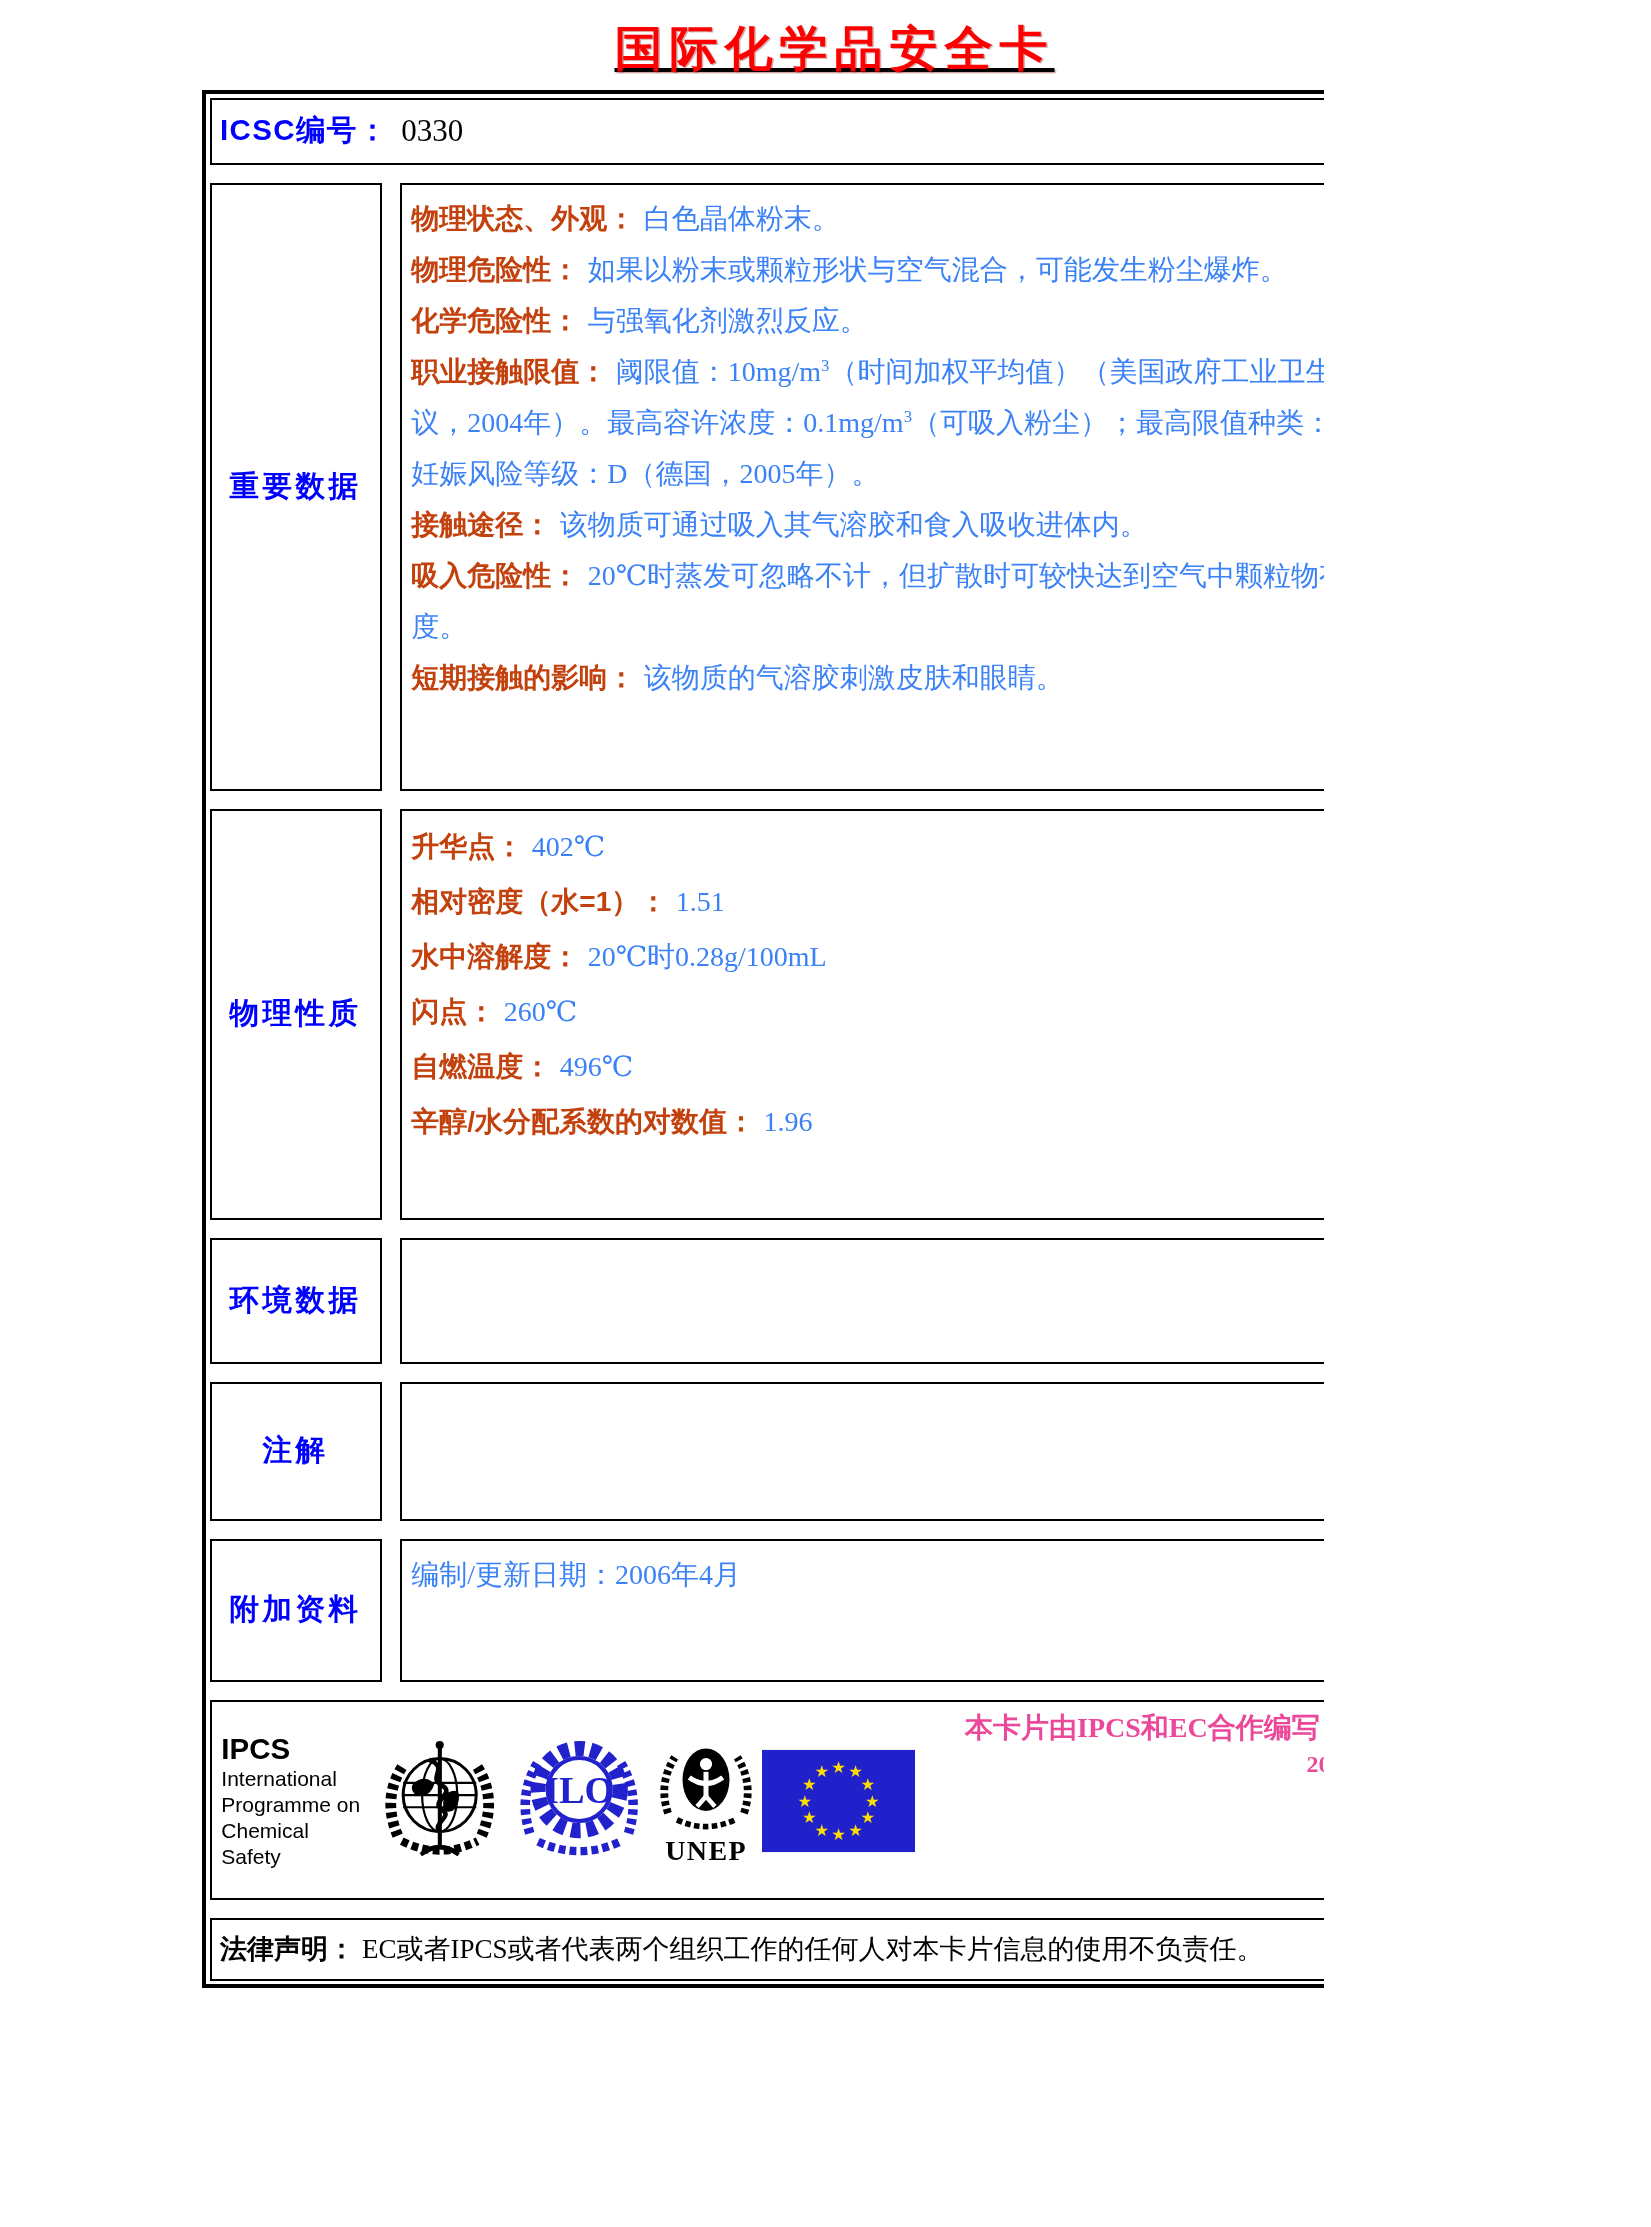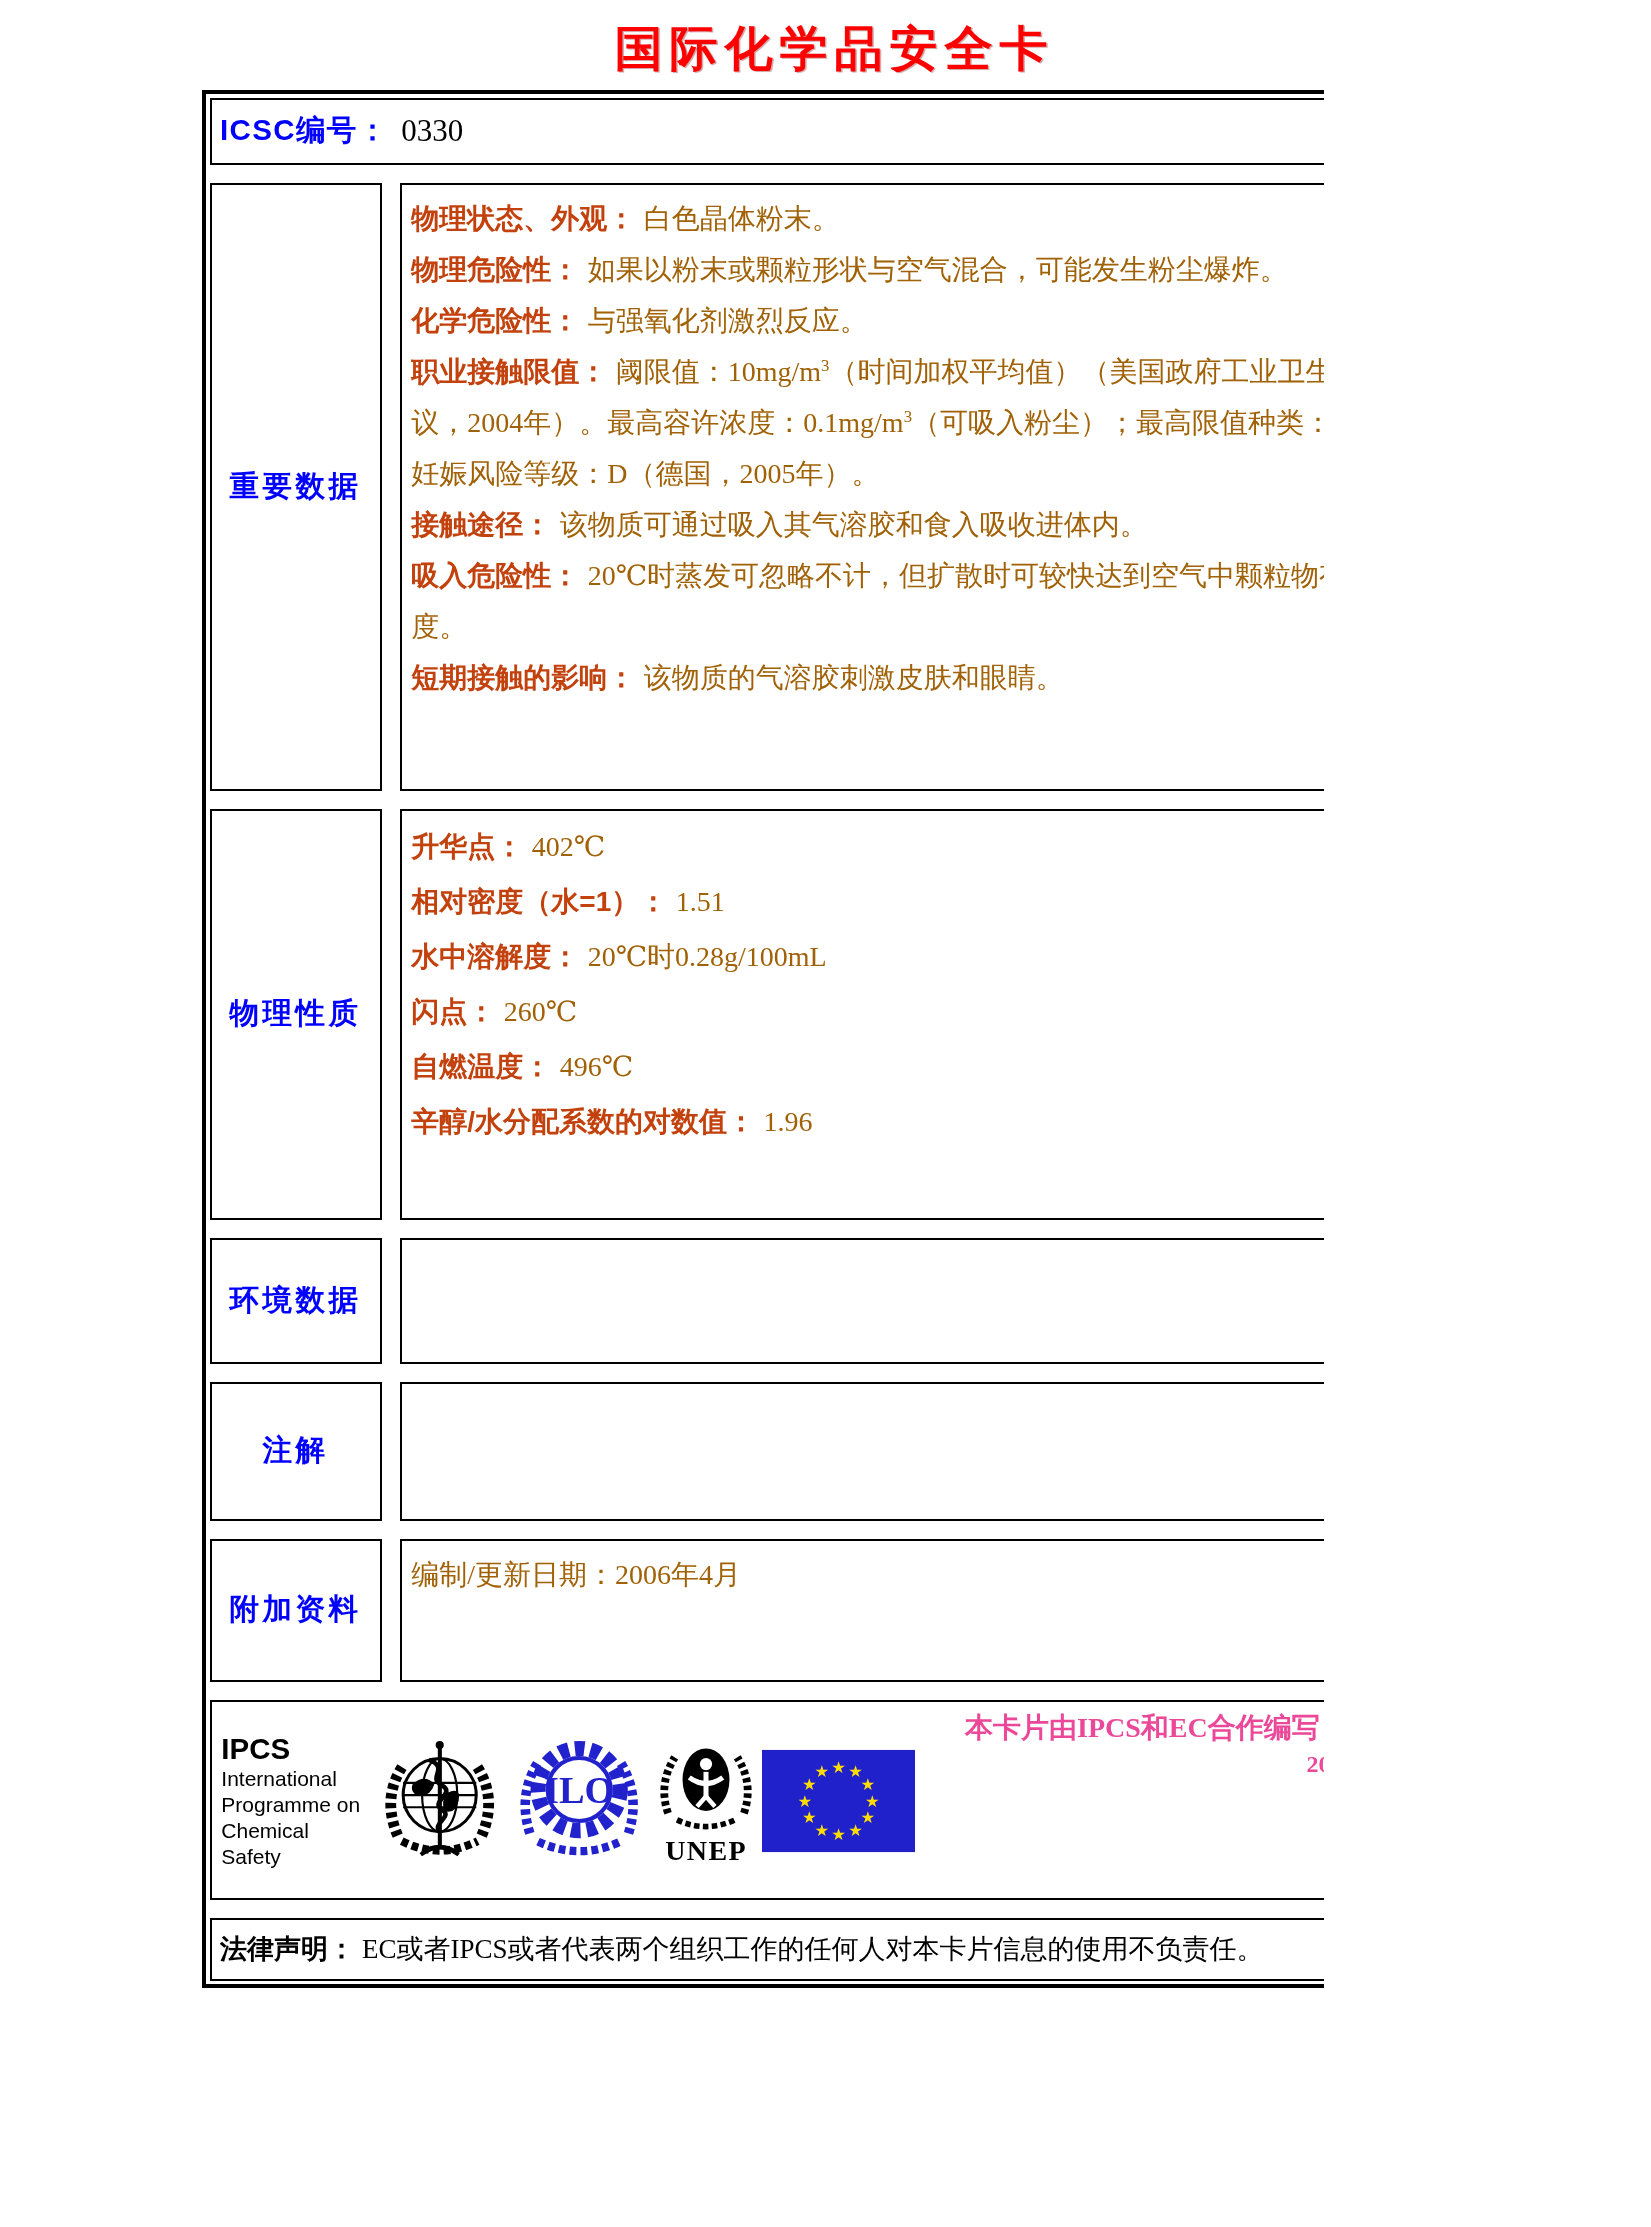--- a/index.html
+++ b/index.html
@@ -1,19 +1,20 @@
 <!DOCTYPE html>
 <html style="font-size:11.2px"><head>
 <meta charset="utf-8">
 <style>
   html,body { margin:0; padding:0; background:#ffffff; }
   .page {
     position:relative; width:1324px; height:2227px; background:#ffffff;
     font-family:"Liberation Serif","DejaVu Serif",serif; color:#000;
     overflow:hidden;
+    text-decoration:underline;
   }
   .title {
     margin:17px 0 0 202px; width:1265px; text-align:center;
     font-family:"DejaVu Serif","Liberation Serif",serif;
     font-size:48px; font-weight:bold; color:#fe0000; letter-spacing:7px;
     text-shadow:1.4px 1.4px 0.7px rgba(120,0,0,.35);
   }
   .card {
     position:absolute; left:202px; top:90px; width:1267px;
     border:4.2px solid #000; background:#fff; padding:3.5px;
@@ -38,21 +39,21 @@
   }
   
   .content-cell { padding:8.4px 9.8px 0 9.8px; font-size:28px; }
   .lh72 .entry { line-height:51px; }
   .lh78 .entry { line-height:55px; }
   .entry { text-align:left; }
   .entry .lbl {
     color:#c2410c; font-weight:bold; font-size:28px;
     font-family:"Liberation Sans","DejaVu Sans",sans-serif; margin-right:8.4px;
   }
-  .entry .txt { color:#a16207; font-size:28px; }
+  .entry .txt { color:#3b82f6; font-size:28px; }
   sup { font-size:60%; line-height:0; vertical-align:super; }
   
   .logos-cell { display:flex; justify-content:space-between; padding:7px 105px 4.2px 9.8px; }
   .logos-main { display:flex; align-items:center; justify-content:space-between; }
   .ipcs-block { font-family:"Liberation Sans","DejaVu Sans",sans-serif; color:#000; }
   .ipcs-acronym { font-size:29.5px; font-weight:bold; line-height:34px; }
   .ipcs-line { font-size:21px; line-height:26px; }
   .unep-block { display:flex; flex-direction:column; align-items:center; }
   .unep-caption { font-family:"Liberation Serif",serif; font-weight:bold; font-size:28px; letter-spacing:1.4px; margin-top:-4.2px; }
   .credit { text-align:right; color:#ec4899; font-weight:bold; font-size:28px; padding-bottom:5.6px; }

